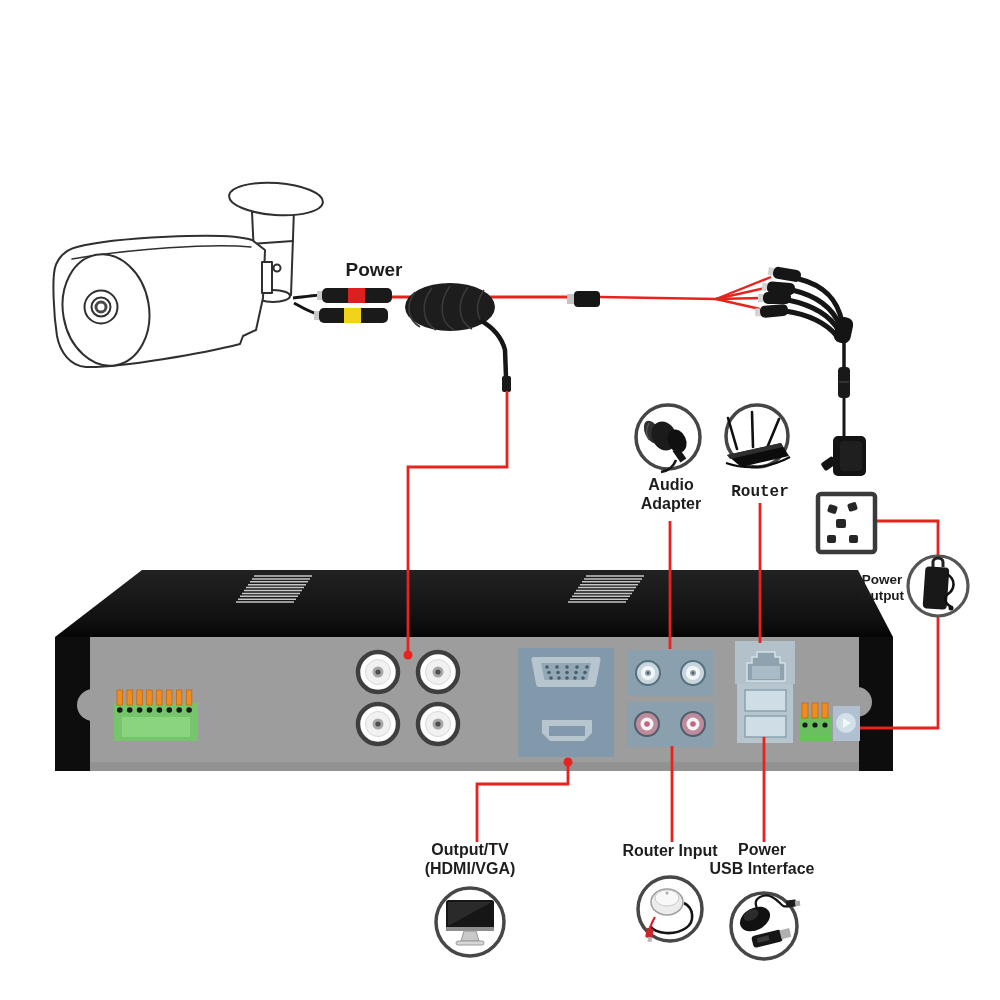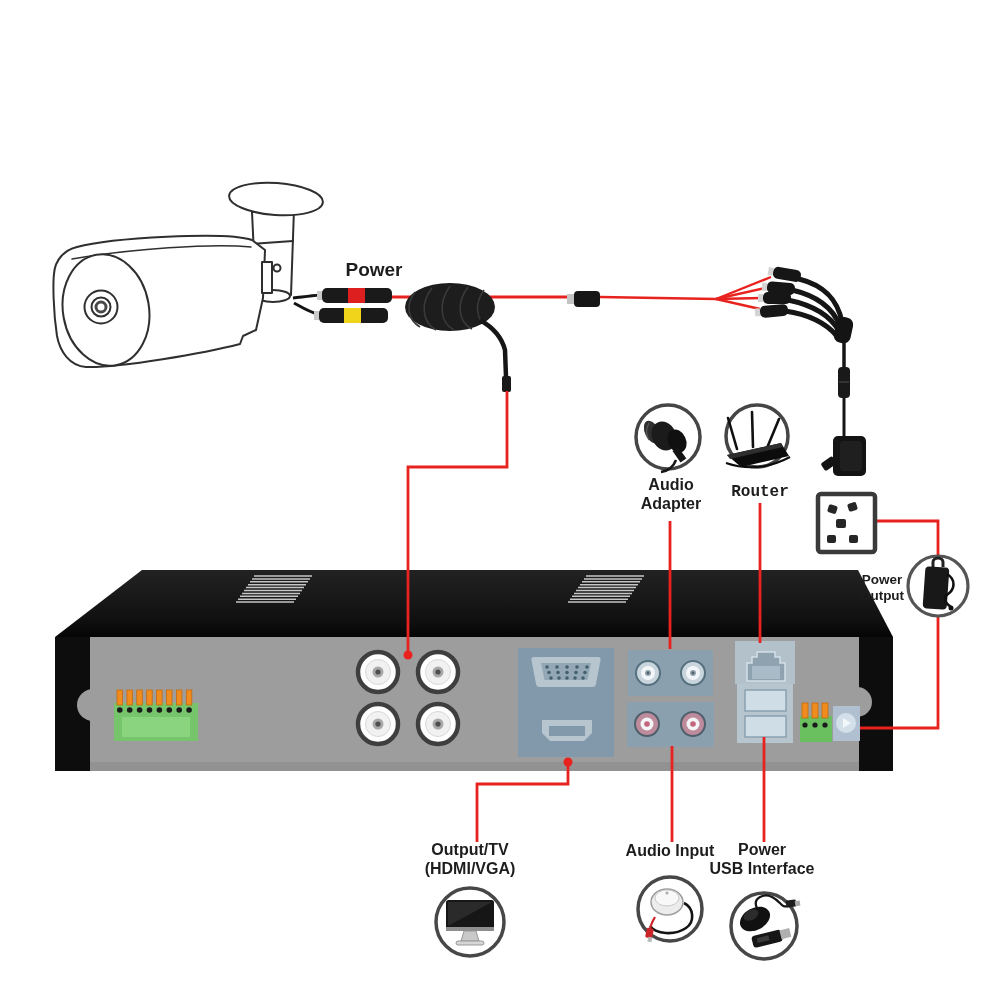--- a/index.html
+++ b/index.html
@@ -377,19 +377,19 @@
 </div>
 <div class="lbl lbl-med" style="left:760px;top:483px;font-family:Liberation Mono, monospace;">Router</div>
 <div class="lbl lbl-sm" style="left:882px;top:572px;">
   <div>Power</div>
   <div>Output</div>
 </div>
 <div class="lbl lbl-med" style="left:470px;top:841px;">
   <div>Output/TV</div>
   <div>(HDMI/VGA)</div>
 </div>
-<div class="lbl lbl-med" style="left:670px;top:842px;">Audio Input</div>
+<div class="lbl lbl-med" style="left:670px;top:842px;">Router Input</div>
 <div class="lbl lbl-med" style="left:762px;top:841px;">
   <div>Power</div>
   <div>USB Interface</div>
 </div>
 
 </div>
 
 </body></html>

